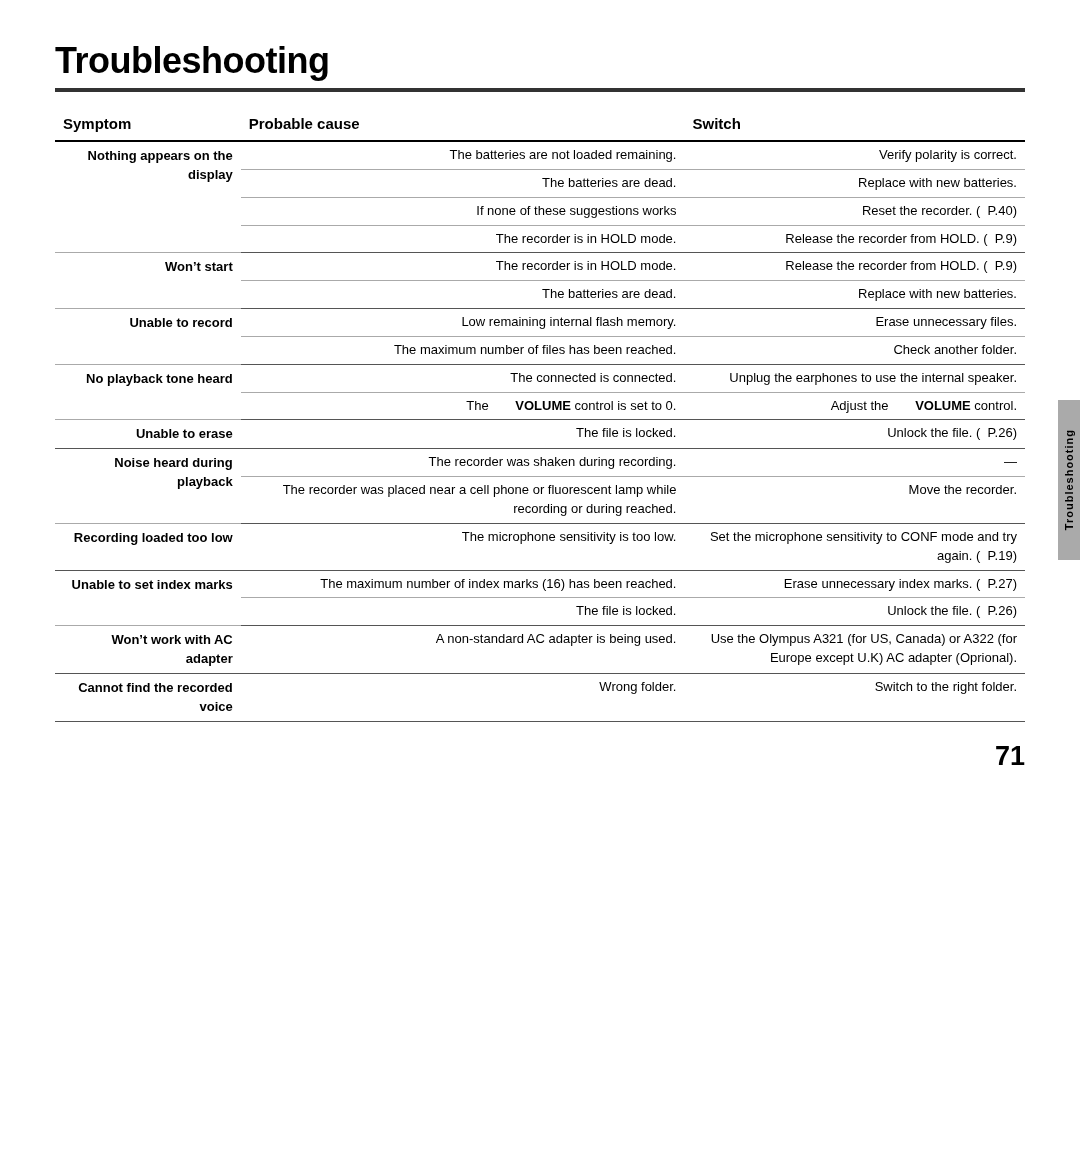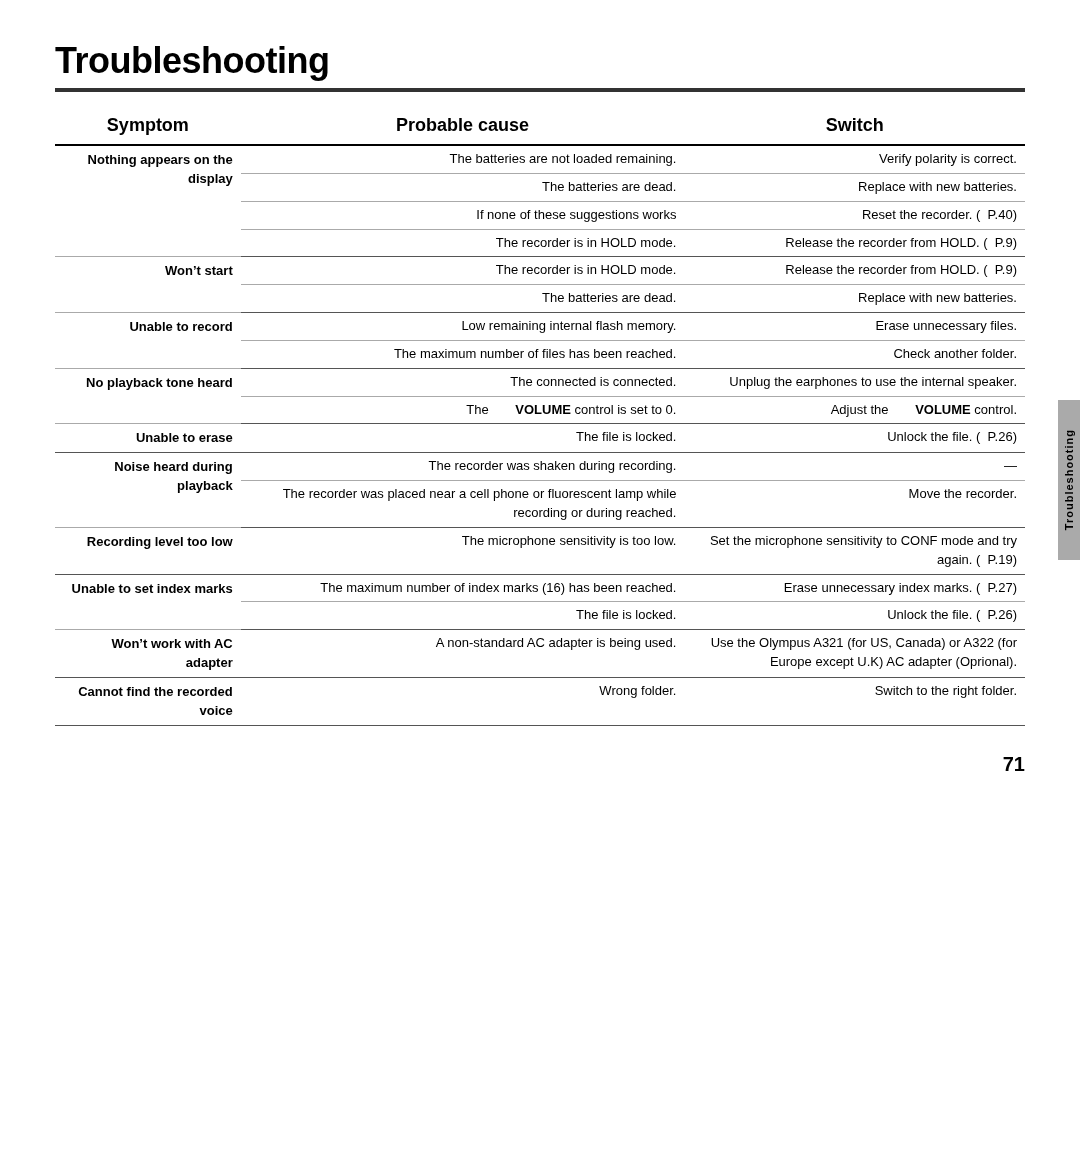--- a/index.html
+++ b/index.html
@@ -28,24 +28,24 @@
       border-top: 4px solid #333333;
       margin-bottom: 18px;
     }
     table {
       width: 100%;
       border-collapse: collapse;
       font-size: 13px;
     }
     thead tr th {
       font-weight: bold;
-      font-size: 18px;
+      font-size: 15px;
       padding: 5px 8px 8px 8px;
       border-bottom: 2px solid #000000;
-      text-align: center;
+      text-align: left;
       vertical-align: bottom;
     }
     th.col-symptom { width: 180px; }
     th.col-cause { width: 430px; margin-left: 8px; }
     th.col-action { width: 330px; }
 
     tbody tr td {
       padding: 4px 8px;
       vertical-align: top;
       border-bottom: 1px solid #aaaaaa;
@@ -83,21 +83,21 @@
       font-weight: bold;
       color: #000000;
       writing-mode: vertical-rl;
       transform: rotate(180deg);
       letter-spacing: 1px;
     }
     .page-number {
       position: absolute;
       bottom: 30px;
       right: 55px;
-      font-size: 20px;
+      font-size: 27px;
       font-weight: bold;
     }
     tr.group-last td {
       border-bottom: 1.5px solid #555555;
     }
   </style>
 </head>
 <body>
 
 <div class="page-container">
@@ -166,21 +166,21 @@
         <tr>
           <td class="symptom-cell" rowspan="2">Noise heard during playback</td>
           <td class="cause-cell">The recorder was shaken during recording.</td>
           <td class="action-cell">—</td>
         </tr>
         <tr class="group-last">
           <td class="cause-cell">The recorder was placed near a cell phone or fluorescent lamp while recording or during reached.</td>
           <td class="action-cell">Move the recorder.</td>
         </tr>
         <tr class="group-last">
-          <td class="symptom-cell" rowspan="1">Recording level too low</td>
+          <td class="symptom-cell" rowspan="1">Recording loaded too low</td>
           <td class="cause-cell">The microphone sensitivity is too low.</td>
           <td class="action-cell">Set the microphone sensitivity to CONF mode and try again. (&nbsp; P.19)</td>
         </tr>
         <tr>
           <td class="symptom-cell" rowspan="2">Unable to set index marks</td>
           <td class="cause-cell">The maximum number of index marks (16) has been reached.</td>
           <td class="action-cell">Erase unnecessary index marks. (&nbsp; P.27)</td>
         </tr>
         <tr class="group-last">
           <td class="cause-cell">The file is locked.</td>

